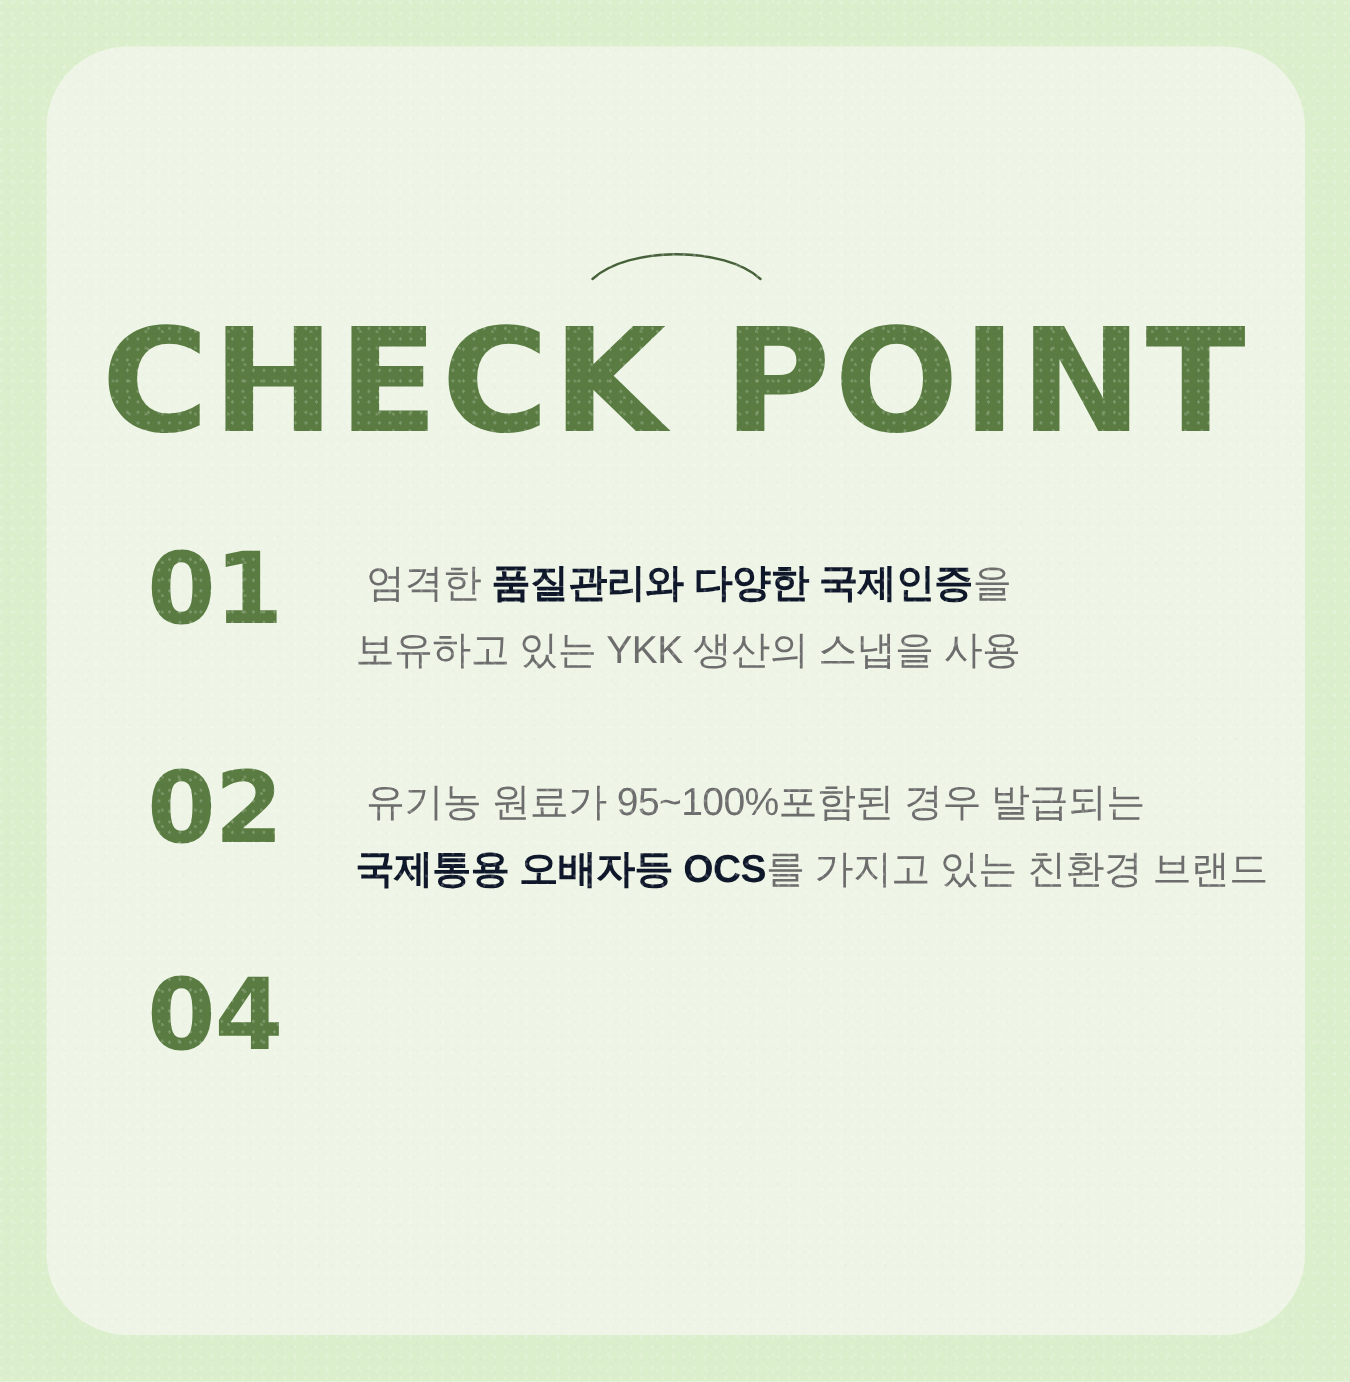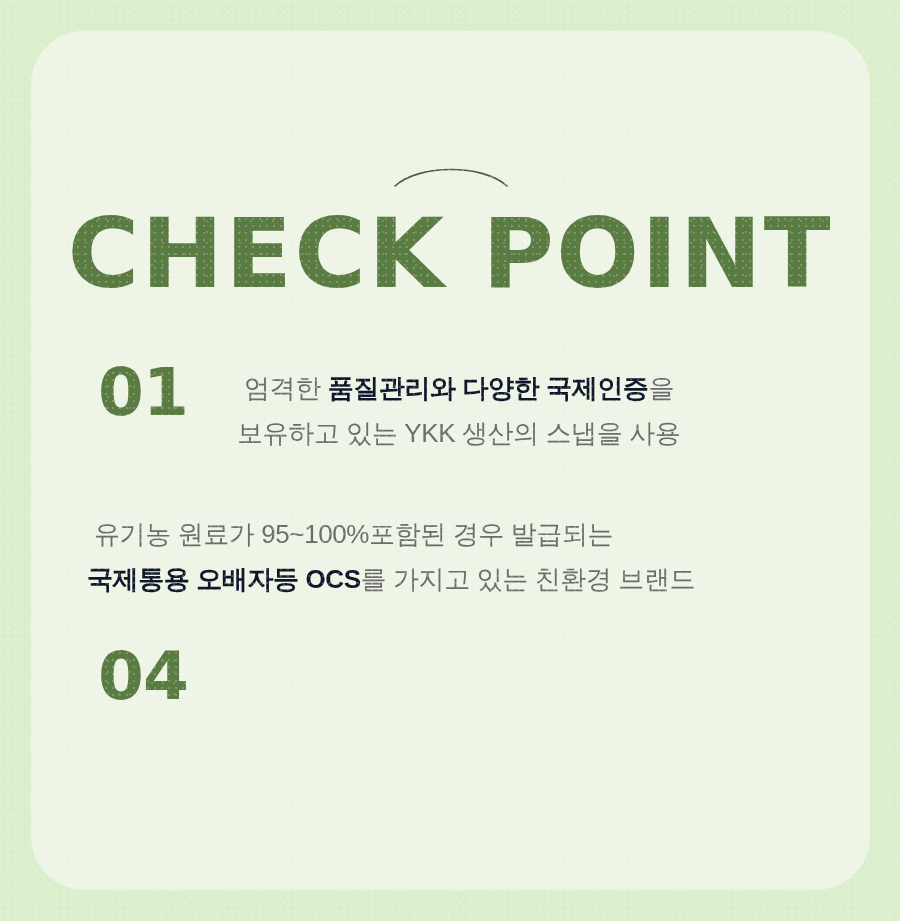--- a/index.html
+++ b/index.html
@@ -148,20 +148,21 @@
         <div class="line">
           <span>엄격한 </span><span class="b">품질관리와 다양한 국제인증</span><span>을</span>
         </div>
         <div class="line indent-left">
           <span>보유하고 있는 YKK 생산의 스냅을 사용</span>
         </div>
       </div>
     </div>
 
     <div class="item item-02">
+      <div class="item-num">02</div>
       <div class="item-lines">
         <div class="line">
           <span>유기농 원료가 95~100%포함된 경우 발급되는</span>
         </div>
         <div class="line indent-left">
           <span class="b">국제통용 오배자등 OCS</span><span>를 가지고 있는 친환경 브랜드</span>
         </div>
       </div>
     </div>
 

